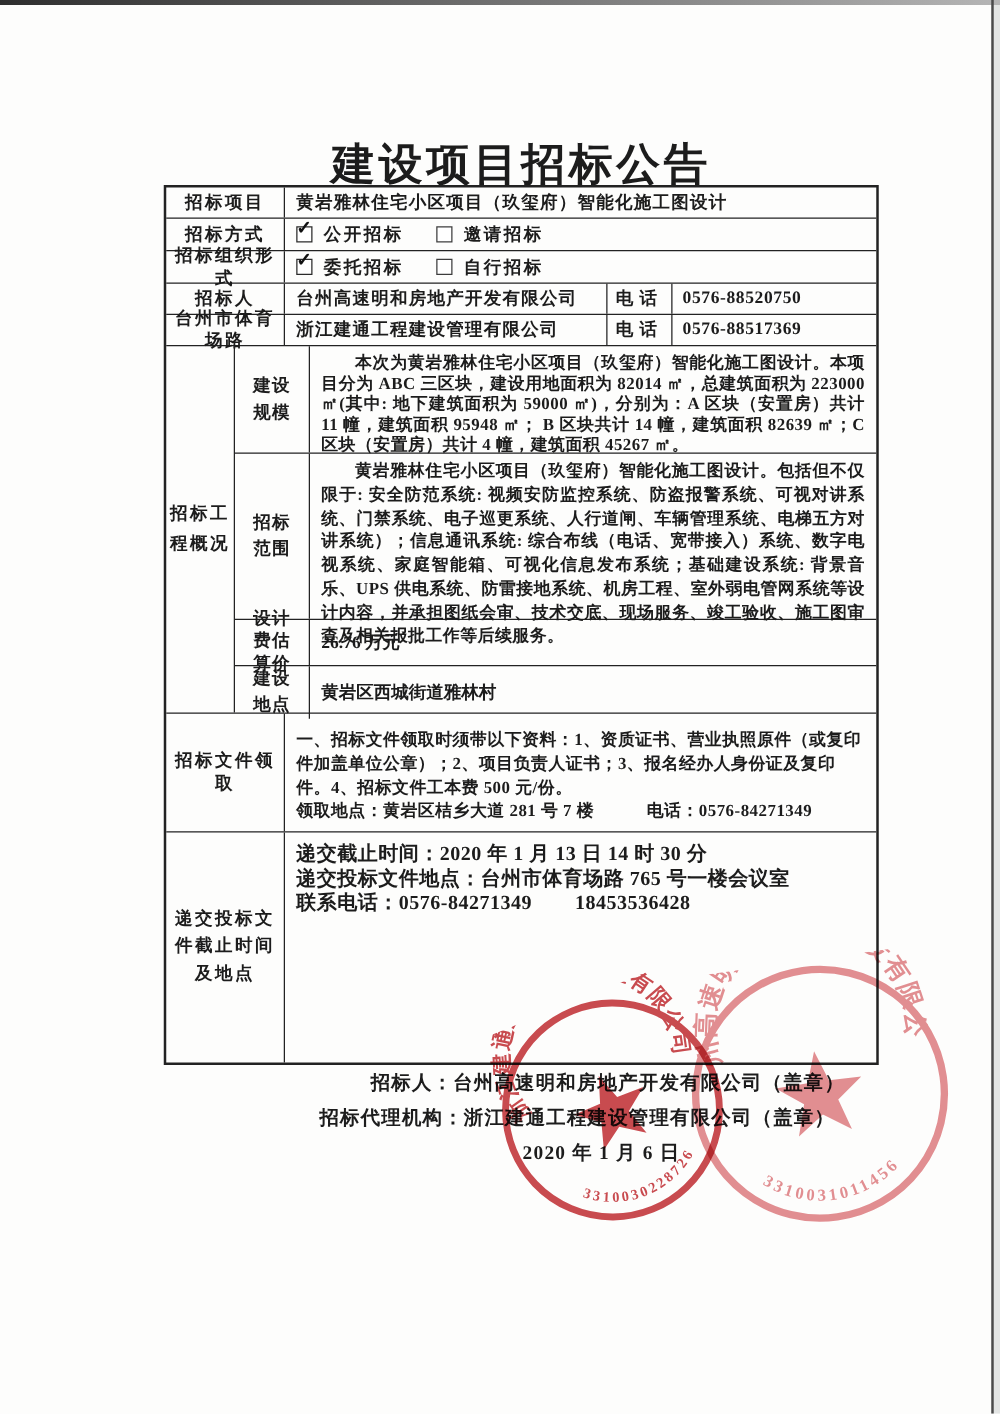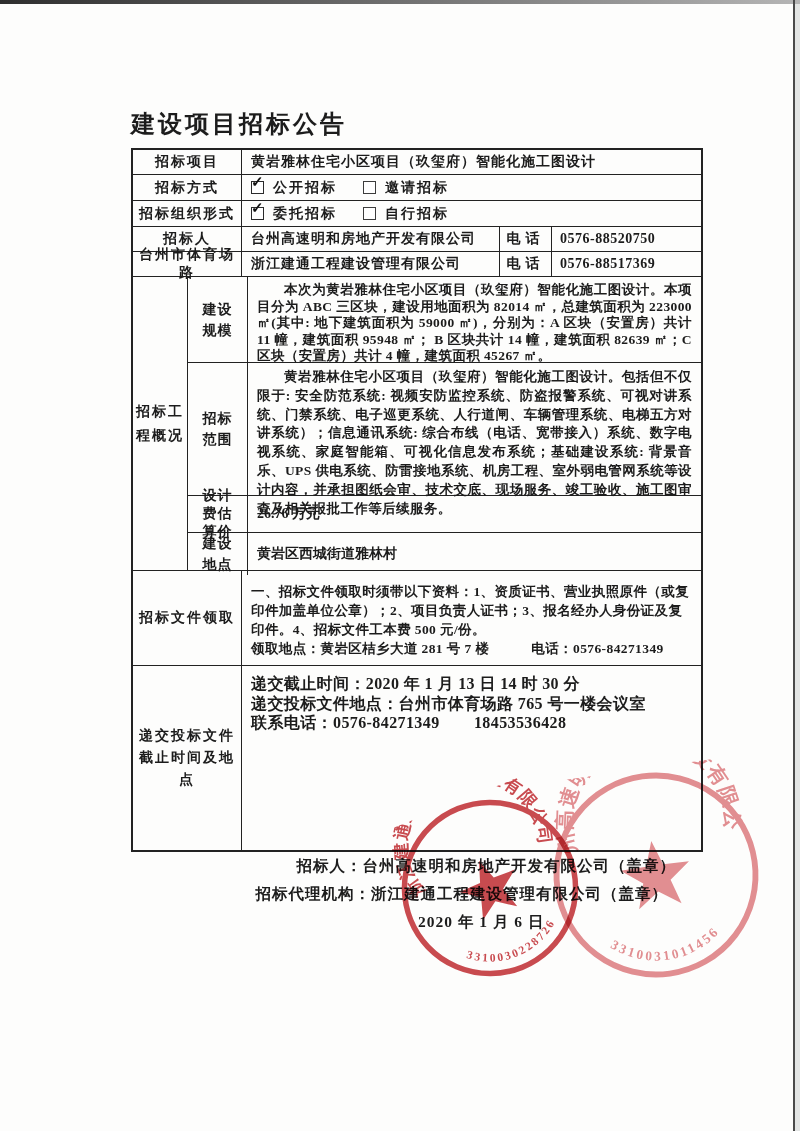--- a/index.html
+++ b/index.html
@@ -13,34 +13,34 @@
     overflow:hidden;
   }
   
   .scan-top { position:absolute; left:0; top:0; width:800px; height:4px;
     background:linear-gradient(to right,#2e2e2e,#777 55%,#b5b5b5); }
   .scan-right { position:absolute; top:0; left:793px; width:2px; height:1131px; background:#4a4a4a; }
   .scan-right-pale { position:absolute; top:0; left:795px; width:5px; height:1131px; background:#e3e5e4; }
 
   .doc-title {
     position:absolute; left:131px; top:108px; width:572px;
-    font-size:24px; font-weight:700; letter-spacing:3px;
+    text-align:center; font-size:35px; font-weight:700; letter-spacing:3px;
   }
 
   .table {
     position:absolute; left:131px; top:148px; width:572px; height:704px;
     border:2px solid #222; display:flex; flex-direction:column;
     font-size:14px; font-weight:600;
   }
   .tr { display:flex; border-bottom:1px solid #222; }
   .tr:last-child { border-bottom:none; }
   .td { border-right:1px solid #222; }
   .td:last-child, .td.no-r { border-right:none; }
   .label-cell {
-    width:109px; display:flex; align-items:center; justify-content:center;
+    width:95px; display:flex; align-items:center; justify-content:center;
     text-align:center; letter-spacing:2px; padding:2px 4px;
   }
   .val-cell { flex:1; display:flex; align-items:center; padding:0 9px; letter-spacing:1px; }
 
   .h25 { height:25px; } .h26 { height:26px; }
   .r-tenderer .company { width:258px; display:flex; align-items:center; padding:0 9px; letter-spacing:1px; }
   .tel-cell { width:52px; display:flex; align-items:center; justify-content:center; letter-spacing:5px; }
   .telno-cell { flex:1; display:flex; align-items:center; padding:0 8px; letter-spacing:.5px; }
 
   .checkbox { position:relative; width:13px; height:13px; border:1.6px solid #2a2a2a;

